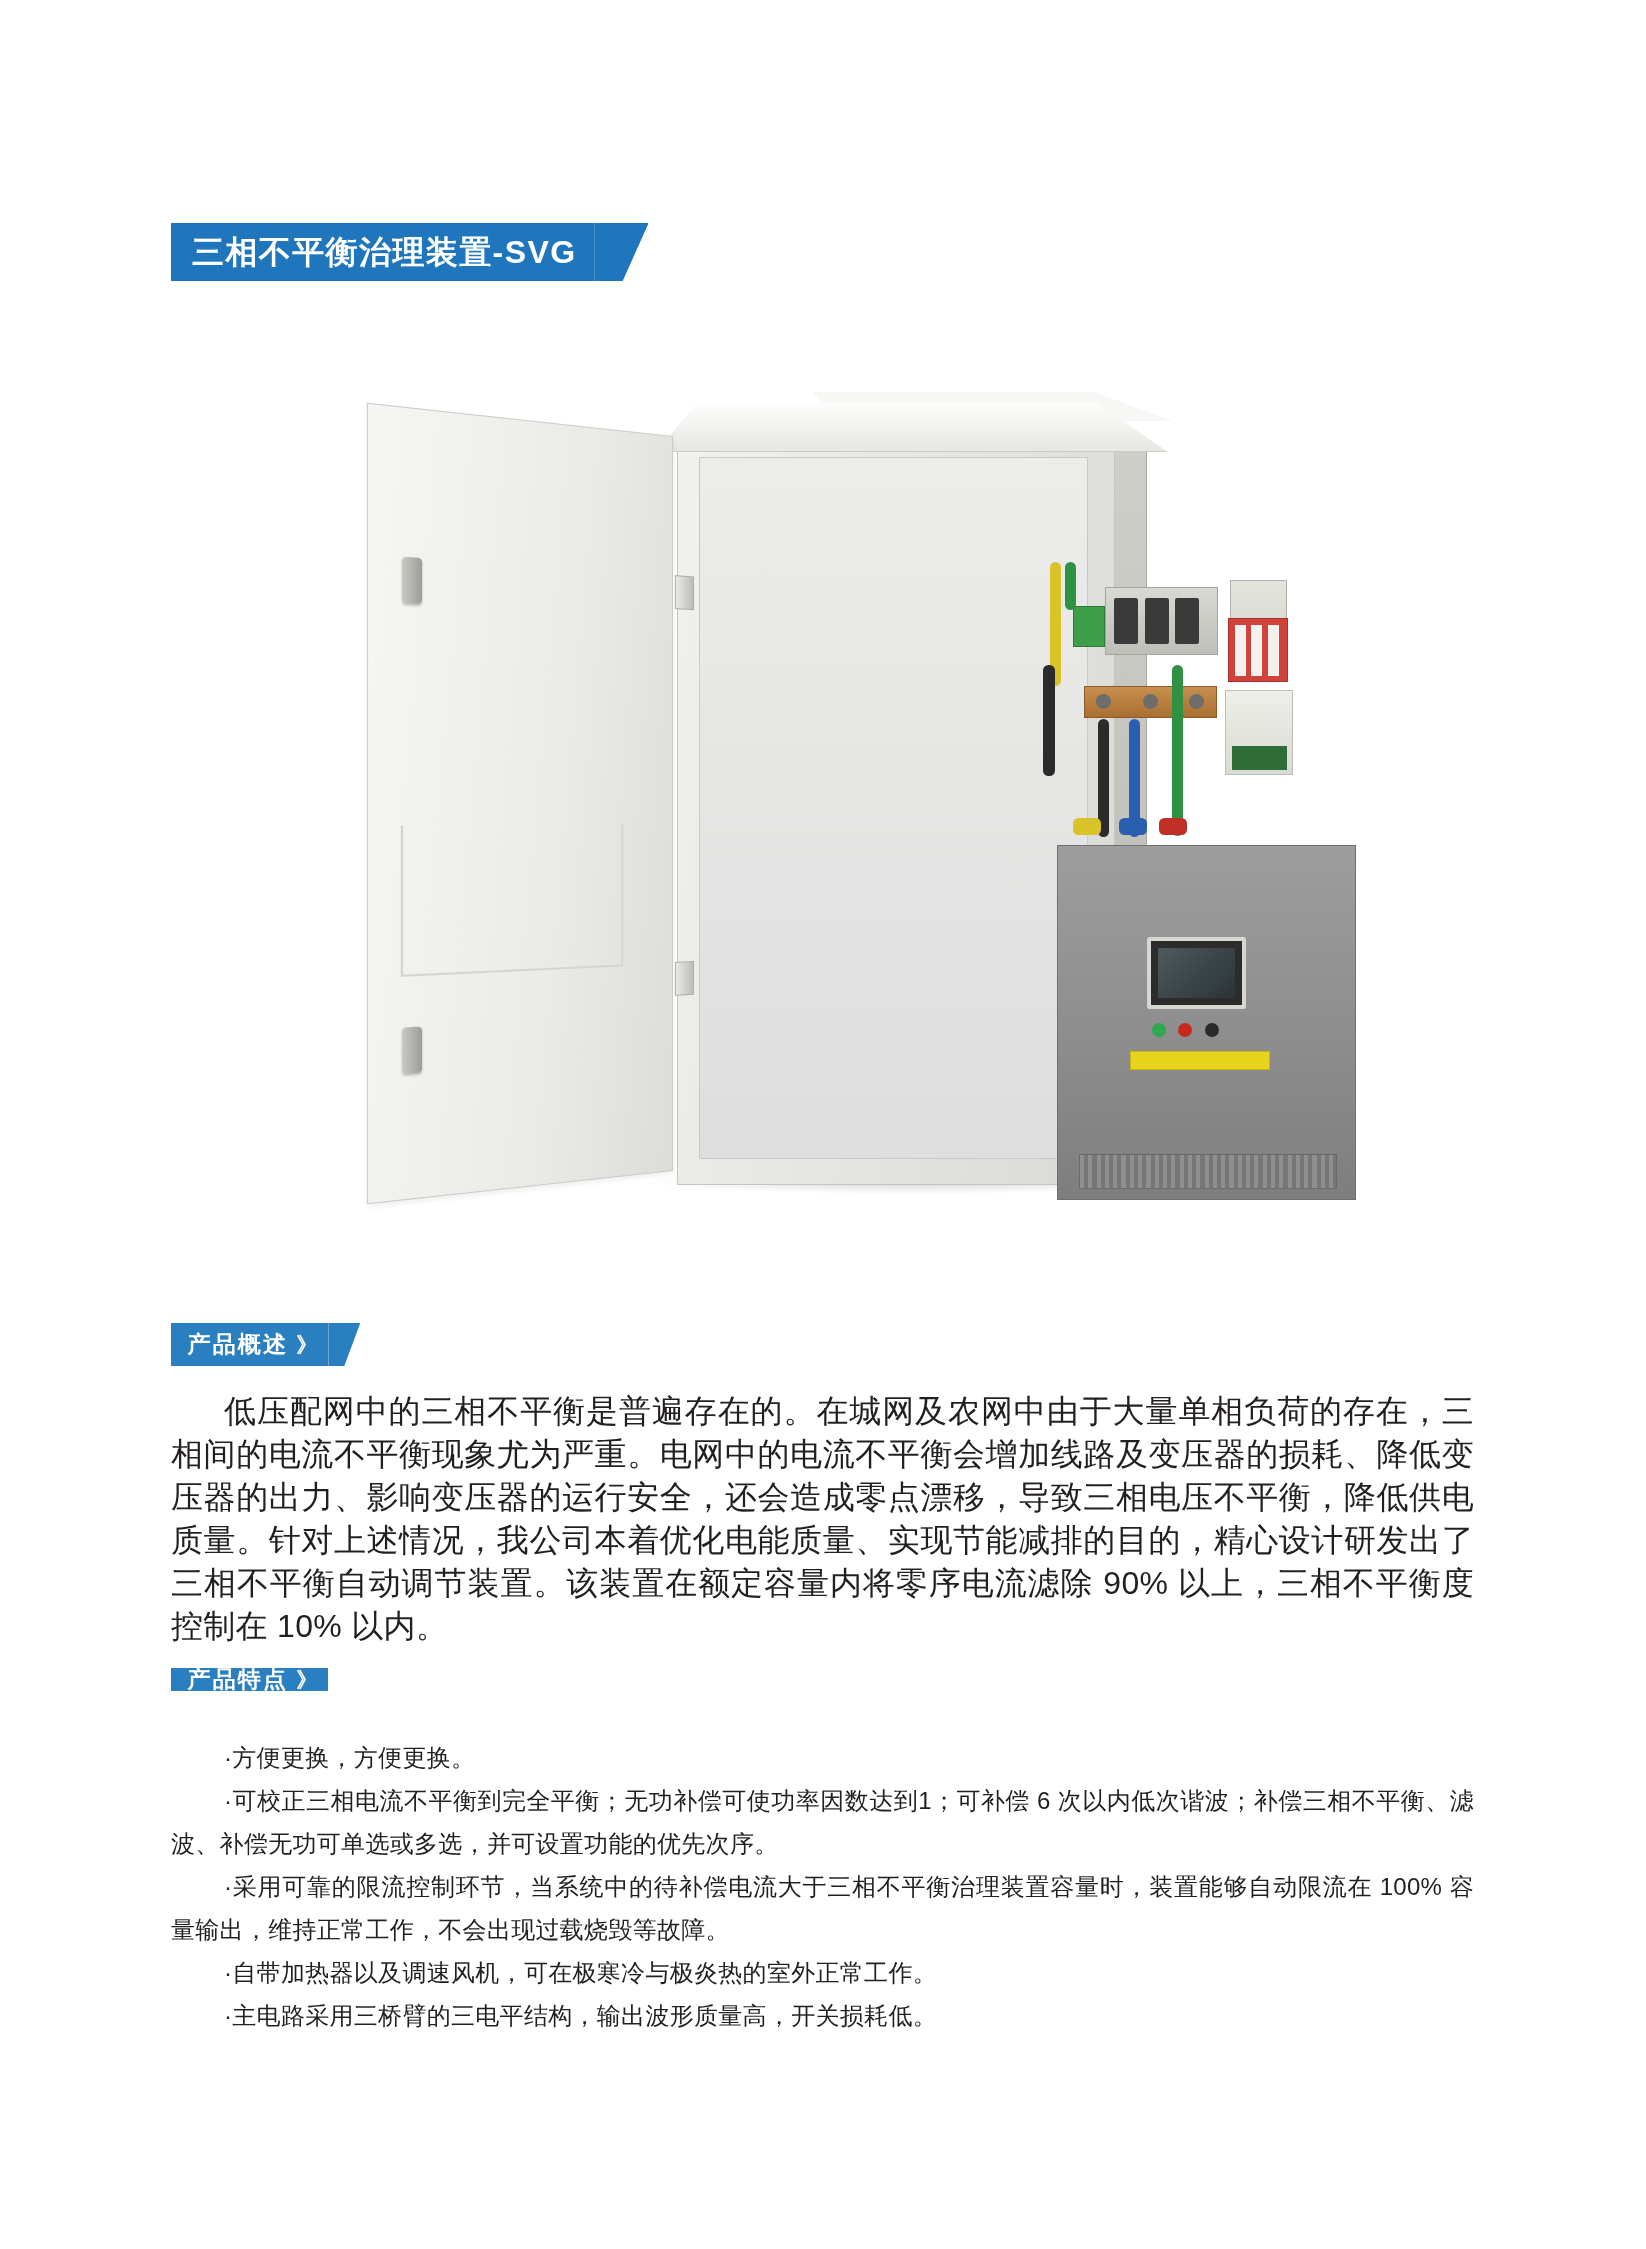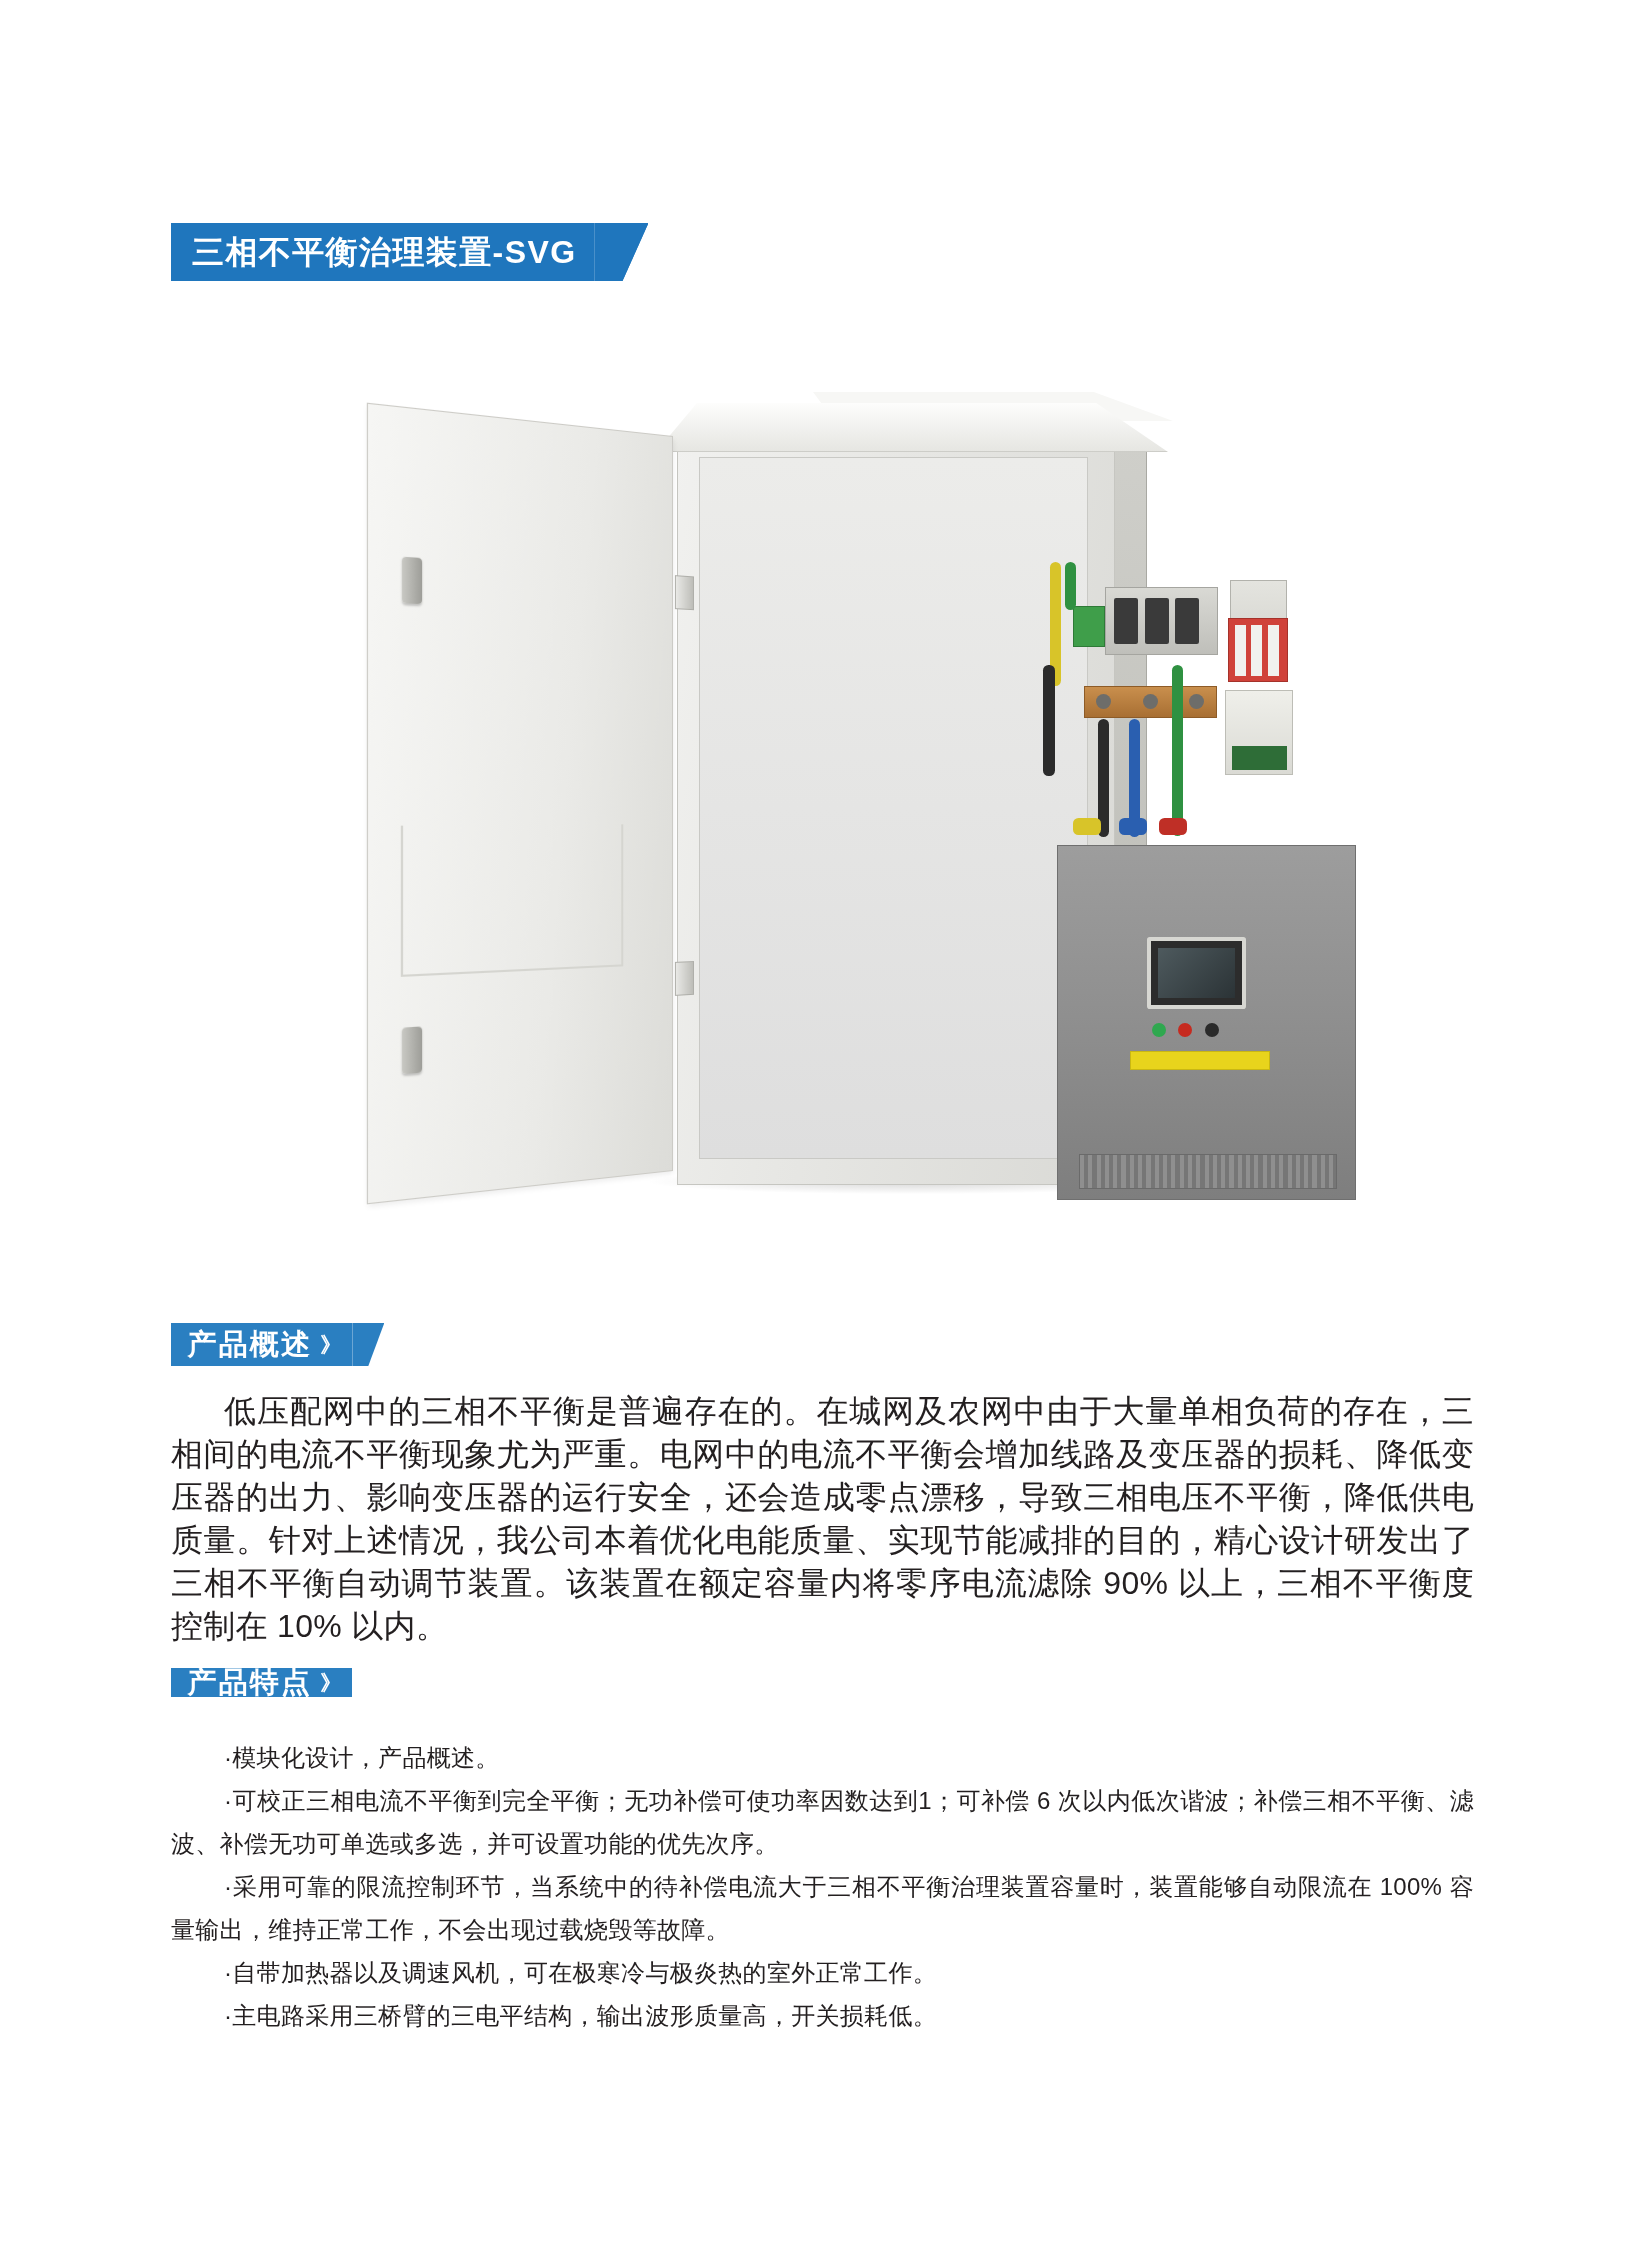--- a/index.html
+++ b/index.html
@@ -60,21 +60,21 @@
     align-items: stretch;
   }
   .section-head .sbar {
     background: #2a7fc1;
     display: flex;
     align-items: center;
     padding: 0 11px 0 16.6px;
   }
   .section-head .sbar .label {
     color: #fff;
-    font-size: 29px;
+    font-size: 23px;
     font-weight: bold;
     letter-spacing: 2.1px;
     line-height: 1;
     white-space: nowrap;
   }
   .section-head .sbar .chev {
     color: #fff;
     font-size: 21px;
     margin-left: 8.3px;
     line-height: 1;
@@ -415,21 +415,21 @@
 
   <div class="section-head" id="features-head">
     <div class="sbar">
       <span class="label">产品特点</span>
       <span class="chev">》</span>
     </div>
     <div class="sslant"></div>
   </div>
 
   <div class="feature-list">
-    <div class="feature-item">·模块化设计，产品概述。</div>
+    <div class="feature-item">·方便更换，方便更换。</div>
     <div class="feature-item">·可校正三相电流不平衡到完全平衡；无功补偿可使功率因数达到1；可补偿 6 次以内低次谐波；补偿三相不平衡、滤波、补偿无功可单选或多选，并可设置功能的优先次序。</div>
     <div class="feature-item">·采用可靠的限流控制环节，当系统中的待补偿电流大于三相不平衡治理装置容量时，装置能够自动限流在 100% 容量输出，维持正常工作，不会出现过载烧毁等故障。</div>
     <div class="feature-item">·自带加热器以及调速风机，可在极寒冷与极炎热的室外正常工作。</div>
     <div class="feature-item">·主电路采用三桥臂的三电平结构，输出波形质量高，开关损耗低。</div>
   </div>
 
 </div>
 
 
 </body></html>

